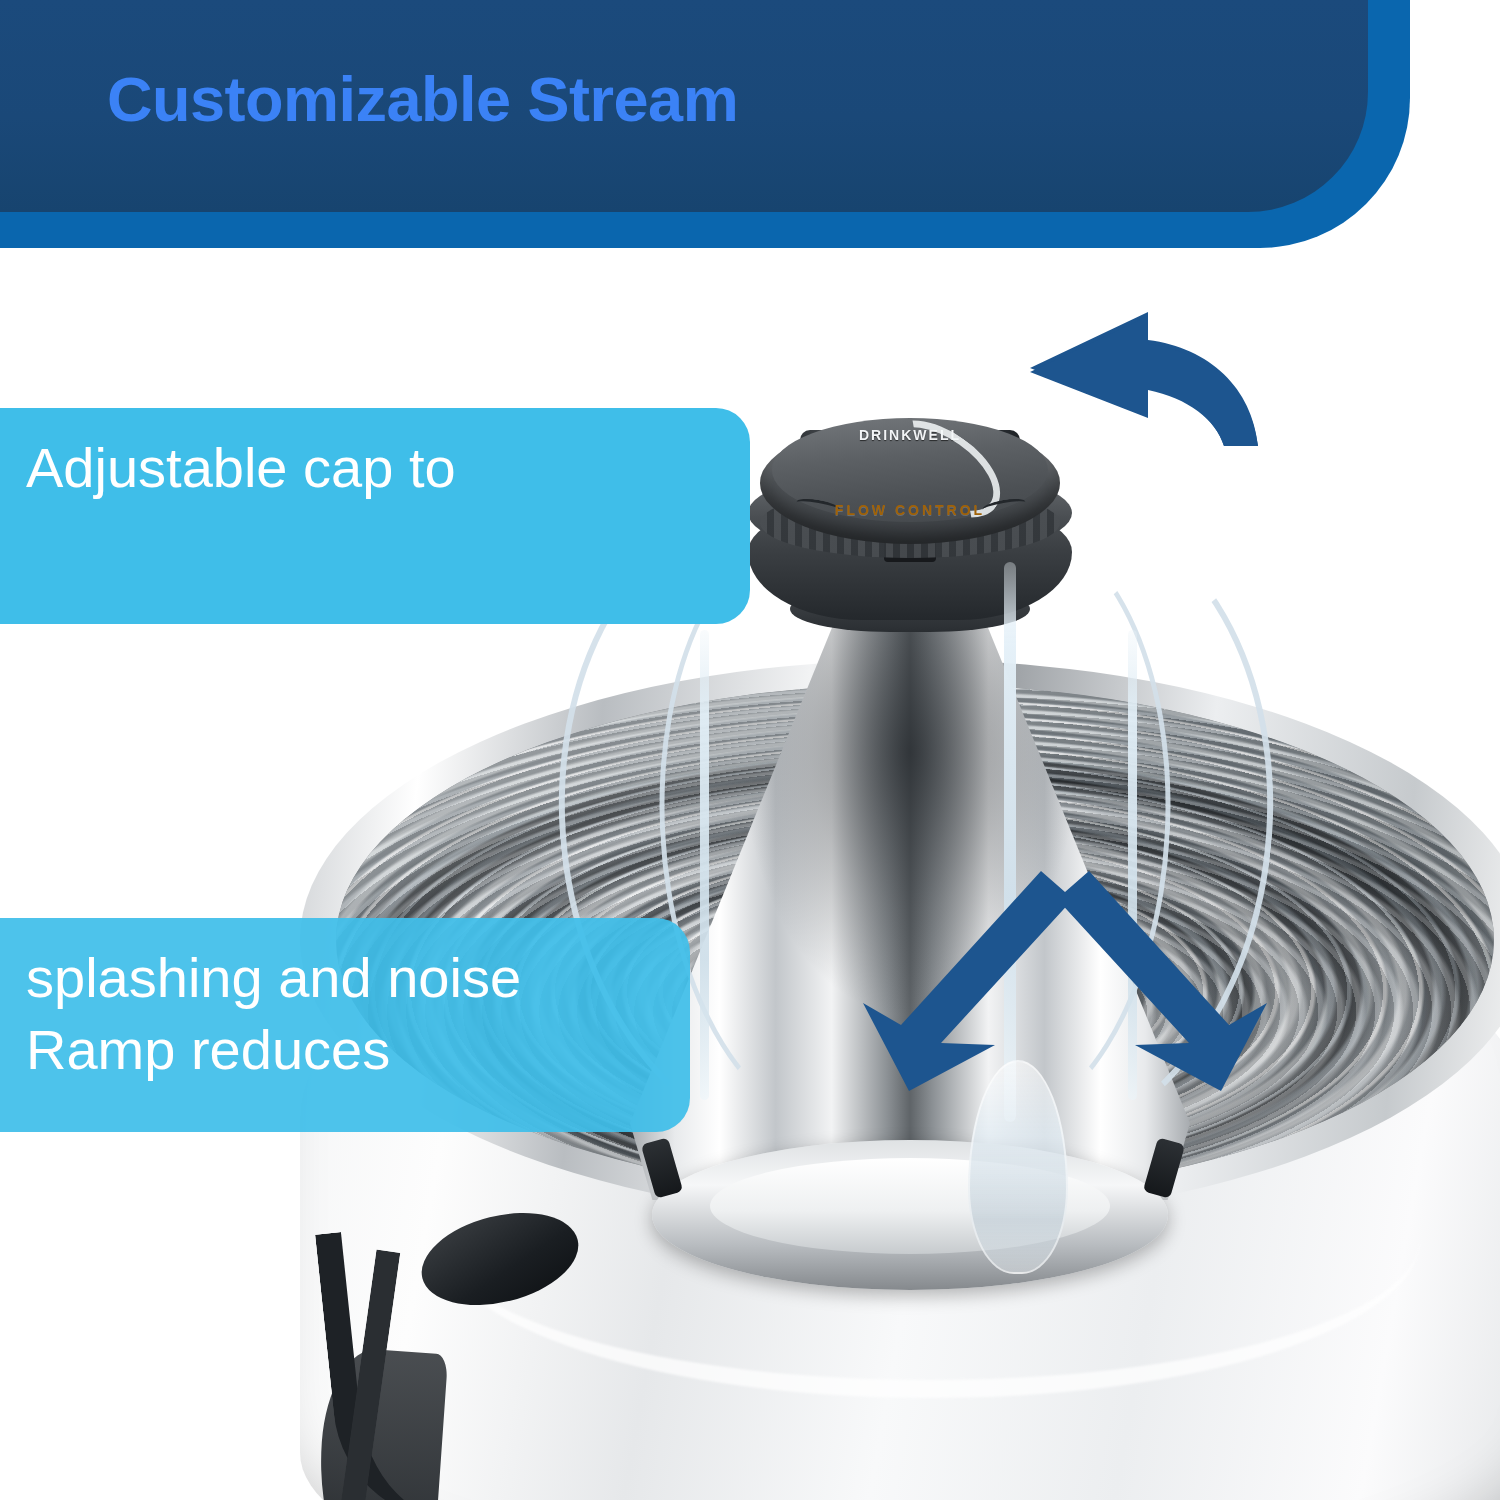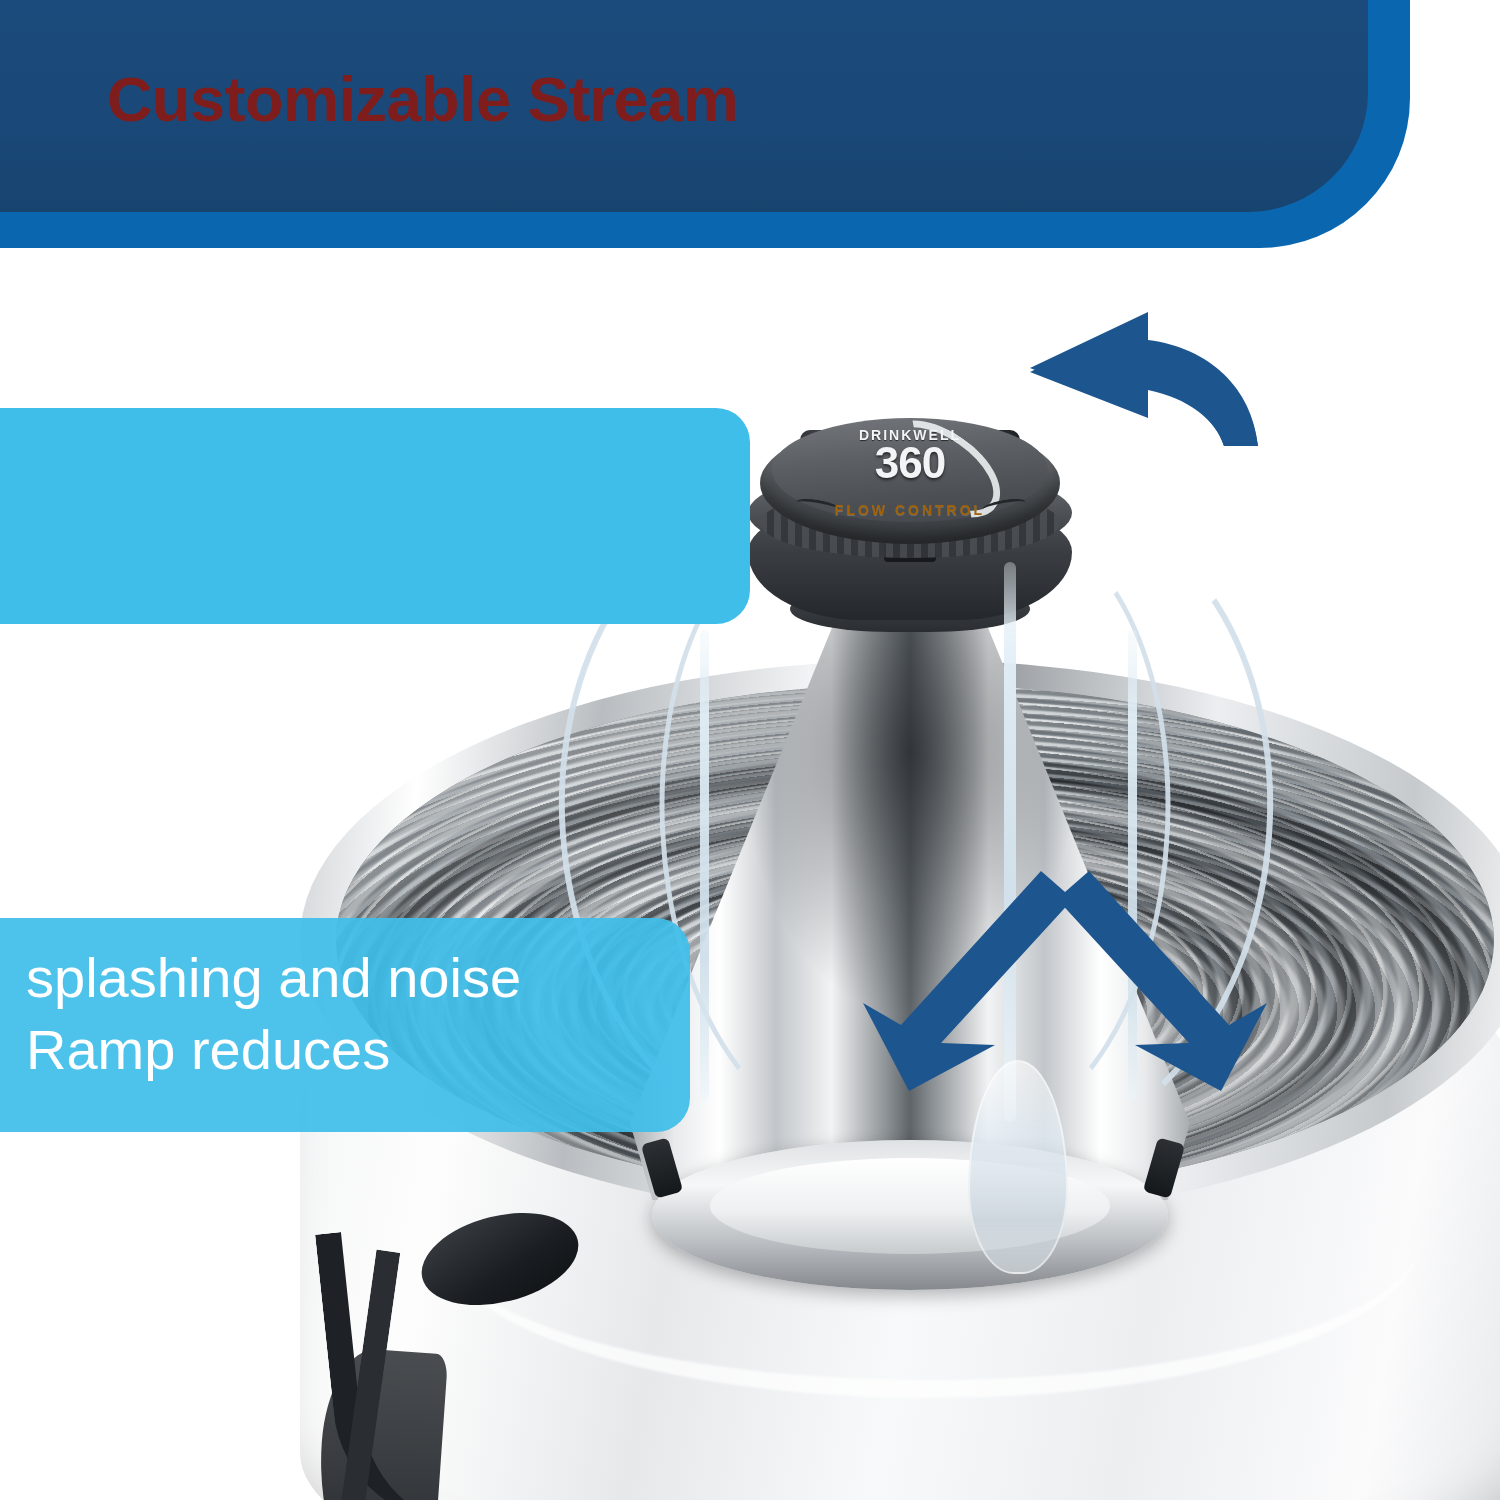--- a/index.html
+++ b/index.html
@@ -18,21 +18,21 @@
     background:#0a66ae;
     border-bottom-right-radius:150px;
   }
   .hdr-dark{
     position:absolute;left:-40px;top:0;width:1408px;height:212px;
     background:linear-gradient(180deg,#1b4a7c 0%,#1a4878 55%,#17446f 100%);
     border-bottom-right-radius:120px;
   }
   .hdr-title{
     position:absolute;left:107px;top:68px;
-    font-size:63px;font-weight:bold;color:#7f1d1d;
+    font-size:63px;font-weight:bold;color:#3b82f6;
     letter-spacing:-0.5px;line-height:1;white-space:nowrap;
   }
 
   
   .callout{
     position:absolute;
     background:#3fbee9;
     border-top-right-radius:34px;border-bottom-right-radius:34px;
     color:#ffffff;
     font-size:56px;line-height:1.28;font-weight:400;
@@ -314,21 +314,20 @@
     <div class="collar"></div>
     <div class="collar-top"></div>
     <div class="collar-notch"></div>
 
     <div class="cap-ridge"></div>
     <div class="cap"></div>
     <div class="cap-face"></div>
 
     <div class="cap-logo">
       <div class="cap-brand">DRINKWELL</div>
-      <div class="cap-360">360</div>
     </div>
     <div class="cap-swoosh"></div>
     <div class="cap-tick-l"></div>
     <div class="cap-tick-r"></div>
     <div class="cap-flow">FLOW CONTROL</div>
 
     <div class="arc" style="left:560px;top:300px;width:460px;height:640px;transform:rotate(-6deg);"></div>
     <div class="arc" style="left:660px;top:320px;width:330px;height:600px;transform:rotate(-3deg);border-width:5px;"></div>
 
     <div class="arcR" style="left:800px;top:300px;width:460px;height:640px;transform:rotate(6deg);"></div>
@@ -361,20 +360,21 @@
     <path d="M34 6 L 2 34 L 134 178 L 80 180 L 166 226 L 212 138 L 174 160 Z" fill="#1d558f"></path>
   </svg>
 
   <div class="hdr-wrap">
     <div class="hdr-light"></div>
     <div class="hdr-dark"></div>
     <div class="hdr-title">Customizable Stream</div>
   </div>
 
   <div class="callout" id="callout-1">
+    <span class="ln">Adjustable cap to</span>
   </div>
 
   <div class="callout" id="callout-2">
     <span class="ln">splashing and noise</span>
     <span class="ln">Ramp reduces</span>
   </div>
 
 </div>
 
 </body></html>

